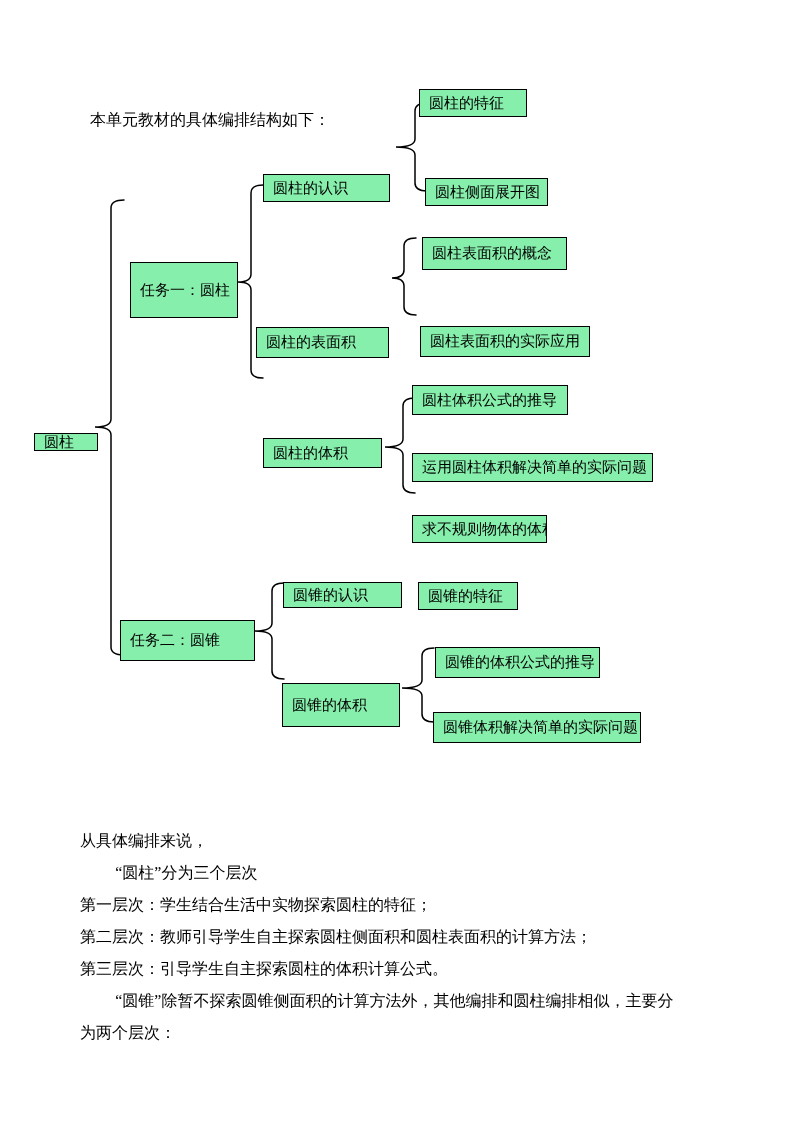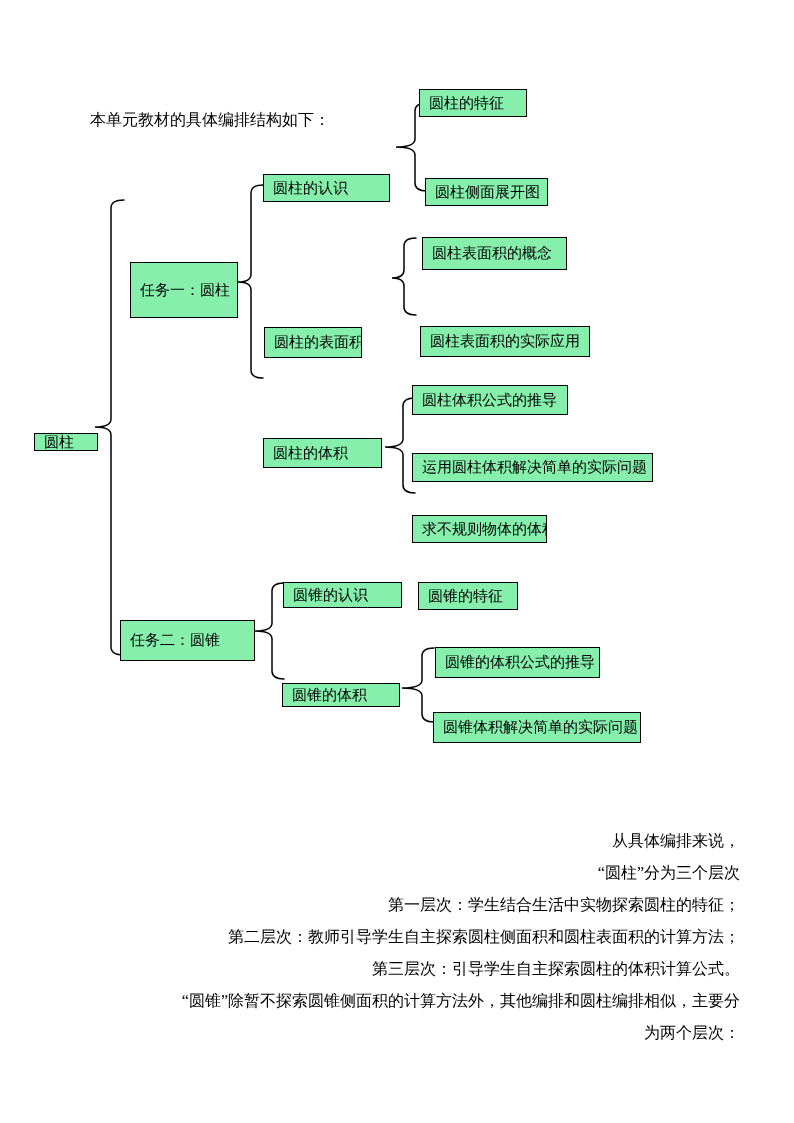--- a/index.html
+++ b/index.html
@@ -21,21 +21,21 @@
     position:absolute;
     box-sizing:border-box;
     border:1.5px solid #000000;
     background:#86efac;
     display:flex; align-items:center;
     padding-left:9px;
     font-size:15px;
     white-space:nowrap;
     overflow:hidden;
   }
-  .bodytext { position:absolute; left:90px; top:825px; width:650px;text-align:right; }
+  .bodytext { position:absolute; left:80px; top:825px; width:650px; }
   .bodytext p {
     margin:0; padding:0;
     font-size:16px; line-height:32px;
     white-space:nowrap;
   }
   .bodytext p.indent { text-indent:2.2em; }
 </style>
 </head>
 <body>
 
@@ -54,21 +54,21 @@
   </svg>
 
   <div class="node" style="left:34px;top:433px;width:64px;height:18px">圆柱</div>
 
   <div class="node" style="left:130px;top:262px;width:108px;height:56px">任务一：圆柱</div>
 
   <div class="node" style="left:120px;top:620px;width:135px;height:41px">任务二：圆锥</div>
 
   <div class="node" style="left:263px;top:174px;width:127px;height:28px">圆柱的认识</div>
 
-  <div class="node" style="left:264px;top:327px;width:98px;height:31px">圆柱的表面积</div>
+  <div class="node" style="left:256px;top:327px;width:133px;height:31px">圆柱的表面积</div>
 
   <div class="node" style="left:263px;top:438px;width:119px;height:30px">圆柱的体积</div>
 
   <div class="node" style="left:419px;top:89px;width:108px;height:28px">圆柱的特征</div>
 
   <div class="node" style="left:425px;top:178px;width:123px;height:28px">圆柱侧面展开图</div>
 
   <div class="node" style="left:422px;top:237px;width:145px;height:33px">圆柱表面积的概念</div>
 
   <div class="node" style="left:420px;top:326px;width:170px;height:31px">圆柱表面积的实际应用</div>
@@ -76,21 +76,21 @@
   <div class="node" style="left:412px;top:385px;width:156px;height:30px">圆柱体积公式的推导</div>
 
   <div class="node" style="left:412px;top:453px;width:241px;height:29px">运用圆柱体积解决简单的实际问题</div>
 
   <div class="node" style="left:412px;top:515px;width:135px;height:28px">求不规则物体的体积</div>
 
   <div class="node" style="left:283px;top:582px;width:119px;height:26px">圆锥的认识</div>
 
   <div class="node" style="left:418px;top:582px;width:100px;height:28px">圆锥的特征</div>
 
-  <div class="node" style="left:282px;top:683px;width:118px;height:24px">圆锥的体积</div>
+  <div class="node" style="left:282px;top:683px;width:118px;height:44px">圆锥的体积</div>
 
   <div class="node" style="left:435px;top:647px;width:165px;height:31px">圆锥的体积公式的推导</div>
 
   <div class="node" style="left:433px;top:712px;width:208px;height:31px">圆锥体积解决简单的实际问题</div>
 
   <div class="bodytext">
     <p>从具体编排来说，</p>
     <p class="indent">“圆柱”分为三个层次</p>
     <p>第一层次：学生结合生活中实物探索圆柱的特征；</p>
     <p>第二层次：教师引导学生自主探索圆柱侧面积和圆柱表面积的计算方法；</p>

